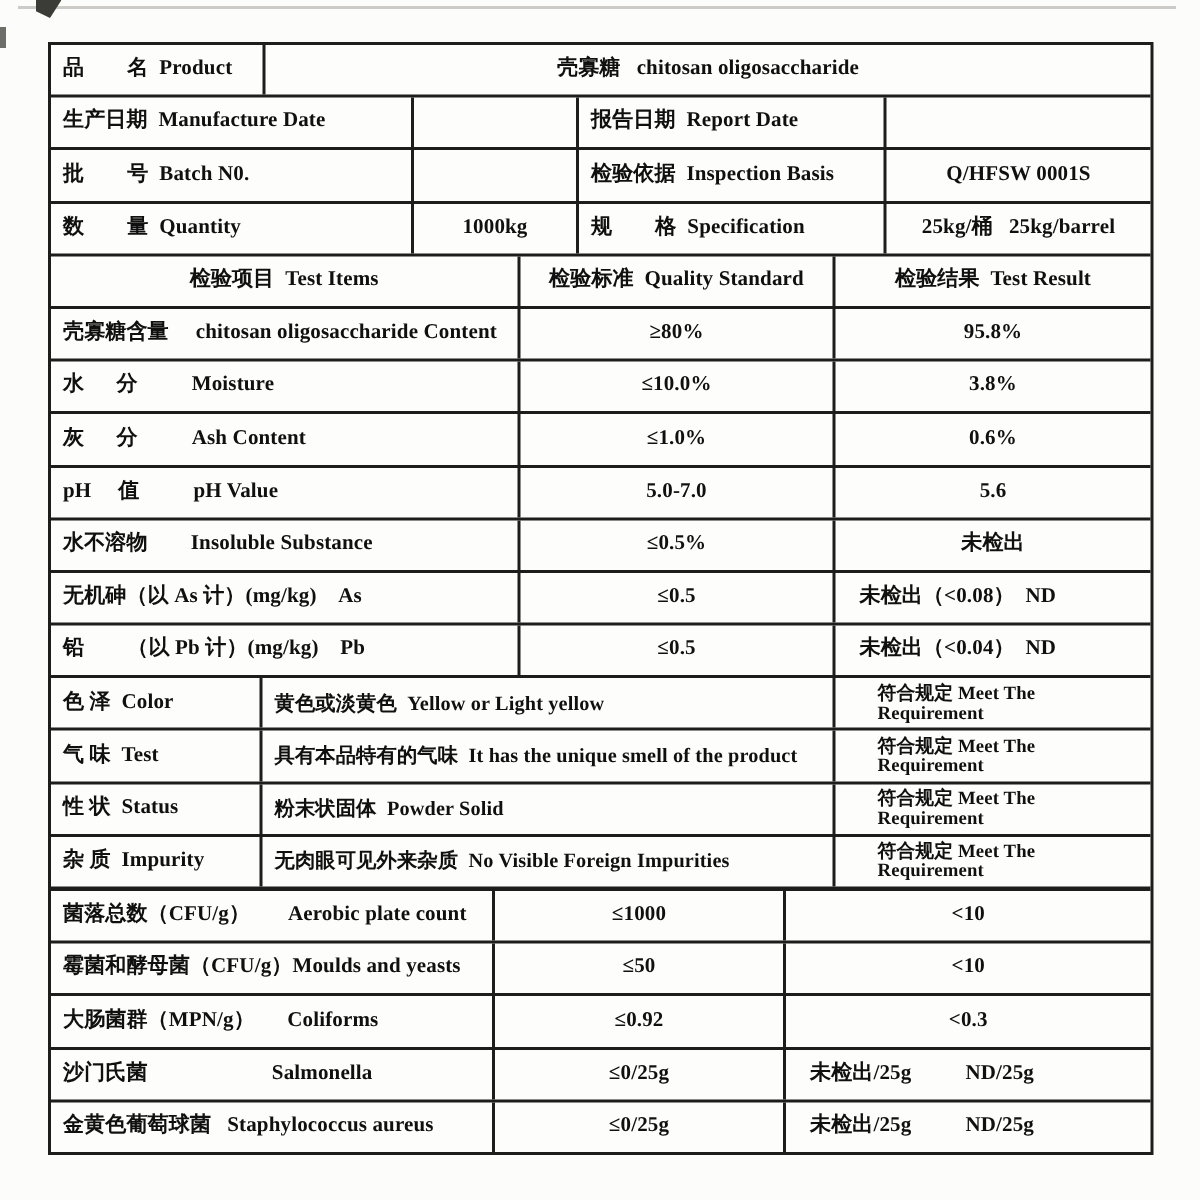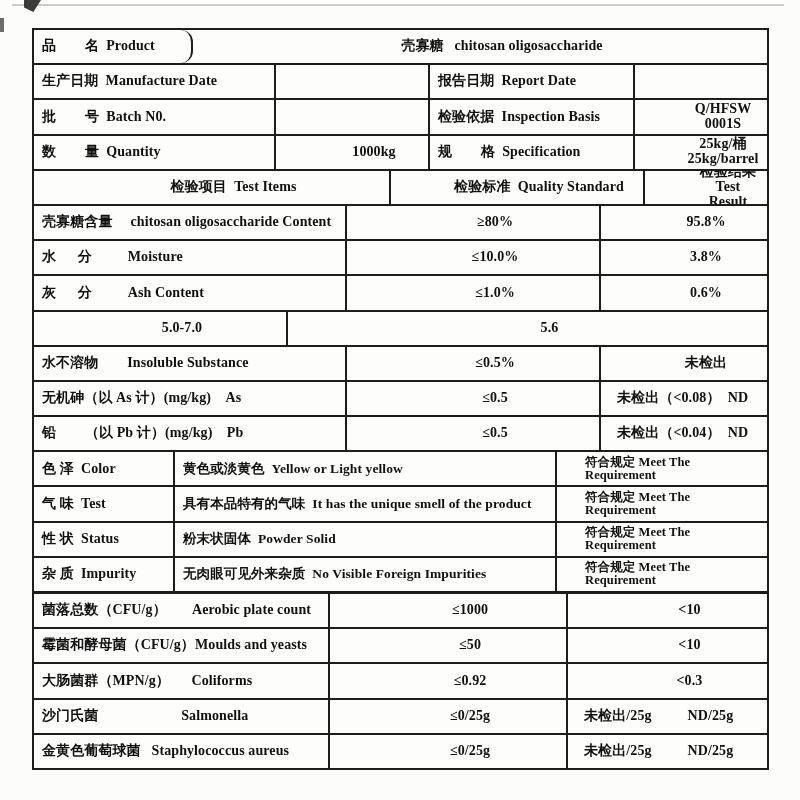--- a/index.html
+++ b/index.html
@@ -30,25 +30,25 @@
 
   .cell {
     box-sizing:border-box; border-right:2px solid #1d1d1b;
     display:flex; align-items:center;
     padding:0 8px; overflow:hidden;
     white-space:pre-wrap;
     font-size:14px; font-weight:700; line-height:1.05;
     letter-spacing:0.1px;
   }
   .cell:last-child { border-right:none; }
-  .center { justify-content:center; text-align:center;margin-left:44px; }
+  .center { justify-content:center; text-align:right; }
   .left   { justify-content:flex-start; padding-left:16px; }
 
   
-  .r-title .c1 { width:159px;border-radius:12px; }
+  .r-title .c1 { width:143px; }
   .r-title .c2 { flex:1; }
 
   .r-meta .c1 { width:242px; }
   .r-meta .c2 { width:110px; }
   .r-meta .c3 { width:205px; }
   .r-meta .c4 { flex:1; }
 
   .r-test .c1 { width:313px; }
   .r-test .c2 { width:210px; }
   .r-test .c3 { flex:1; }
@@ -113,20 +113,21 @@
       <div class="cell c1">水      分          Moisture</div>
       <div class="cell c2 center">≤10.0%</div>
       <div class="cell c3 center">3.8%</div>
     </div>
     <div class="row r-test">
       <div class="cell c1">灰      分          Ash Content</div>
       <div class="cell c2 center">≤1.0%</div>
       <div class="cell c3 center">0.6%</div>
     </div>
     <div class="row r-test">
+      <div class="cell c1">pH     值          pH Value</div>
       <div class="cell c2 center">5.0-7.0</div>
       <div class="cell c3 center">5.6</div>
     </div>
     <div class="row r-test">
       <div class="cell c1">水不溶物        Insoluble Substance</div>
       <div class="cell c2 center">≤0.5%</div>
       <div class="cell c3 center">未检出</div>
     </div>
     <div class="row r-test">
       <div class="cell c1">无机砷（以 As 计）(mg/kg)    As</div>

